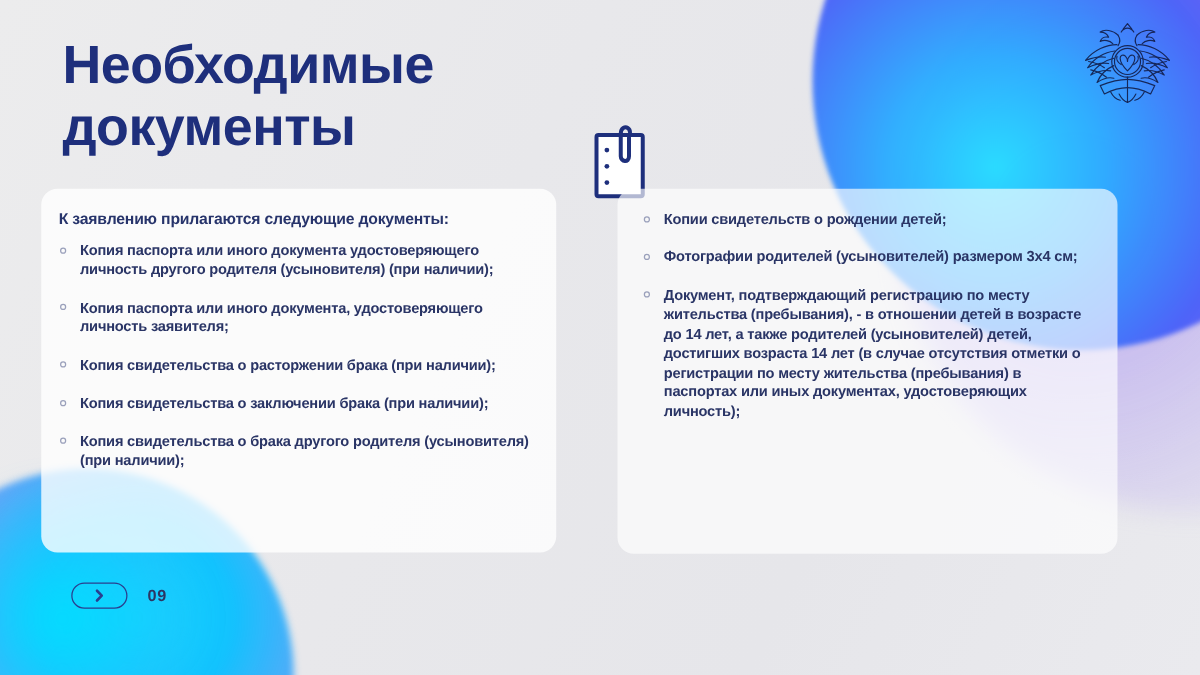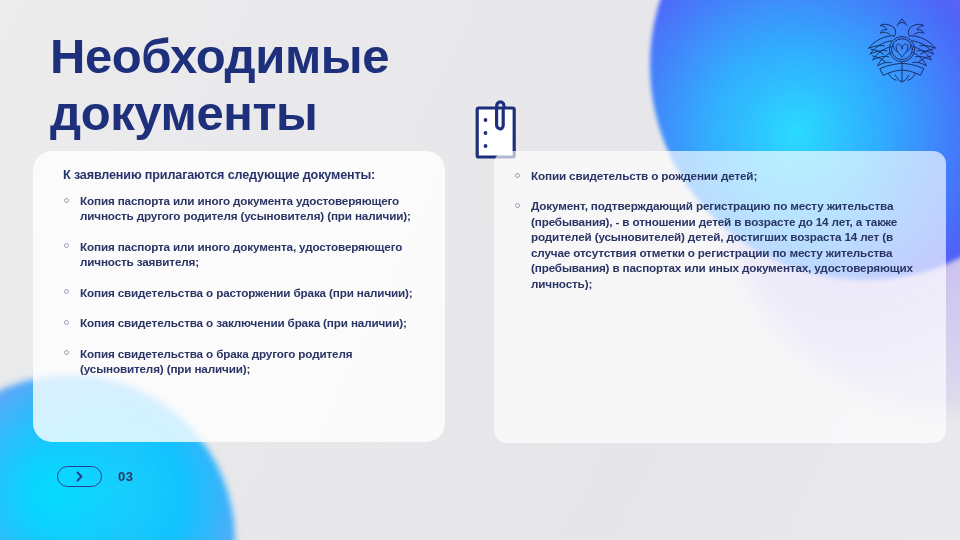--- a/index.html
+++ b/index.html
@@ -73,21 +73,21 @@
     position:absolute;top:8px;right:16px;
     width:84px;height:84px;
     opacity:.88;
   }
 
   
   .title{
     position:absolute;left:50px;top:28px;
     width:430px;
     margin:0;
-    font-size:49px;
+    font-size:43px;
     line-height:1.16;
     font-weight:bold;
     letter-spacing:-0.4px;
     color:#1e2f7c;
   }
 
   
   .clipboard{
     position:absolute;left:474px;top:100px;
     width:58px;height:62px;
@@ -96,26 +96,25 @@
   
   .card{
     position:absolute;
     border-radius:13px;
     box-sizing:border-box;
   }
   .card-left{
     left:33px;top:151px;
     width:412px;height:291px;
     background:rgba(255,255,255,0.80);
-    padding:17px 22px 10px 24px;
-    border-radius:19px;
+    padding:17px 22px 10px 8px;
   }
   .card-right{
     left:494px;top:151px;
-    width:452px;height:292px;
+    width:400px;height:292px;
     background:rgba(255,255,255,0.66);
     padding:17px 20px 10px 12px;
     border-radius:13px;
   }
 
   .lead{
     margin:0 0 11px 6px;
     font-size:12.6px;
     font-weight:bold;
     color:#27346b;
@@ -237,26 +236,27 @@
       <li>Копия паспорта или иного документа, удостоверяющего личность заявителя;</li>
       <li>Копия свидетельства о расторжении брака (при наличии);</li>
       <li>Копия свидетельства о заключении брака (при наличии);</li>
       <li>Копия свидетельства о брака другого родителя (усыновителя) (при наличии);</li>
     </ul>
   </div>
 
   <div class="card card-right">
     <ul class="docs">
       <li>Копии свидетельств о рождении детей;</li>
+      <li>Фотографии родителей (усыновителей) размером 3х4 см;</li>
       <li>Документ, подтверждающий регистрацию по месту жительства (пребывания), - в отношении детей в возрасте до 14 лет, а также родителей (усыновителей) детей, достигших возраста 14 лет (в случае отсутствия отметки о регистрации по месту жительства (пребывания) в паспортах или иных документах, удостоверяющих личность);</li>
     </ul>
   </div>
 
   <div class="pager">
     <button class="pager-btn">
       <svg width="13" height="13" viewBox="0 0 13 13">
         <path d="M4.6 2.6 L8.4 6.5 L4.6 10.4" fill="none" stroke="#2a3f8f" stroke-width="2.1" stroke-linecap="round" stroke-linejoin="round"></path>
       </svg>
     </button>
-    <span class="pager-num">03</span>
+    <span class="pager-num">09</span>
   </div>
 
 </div>
 
 </body></html>

